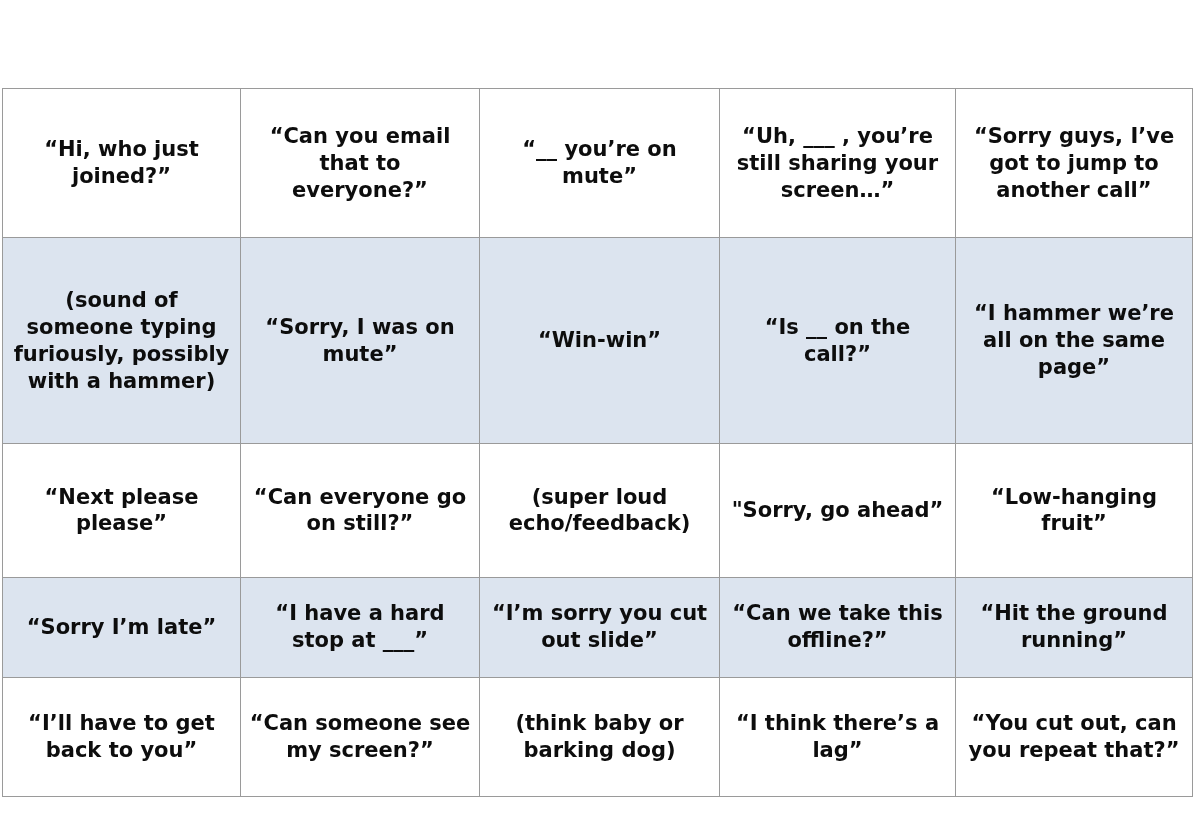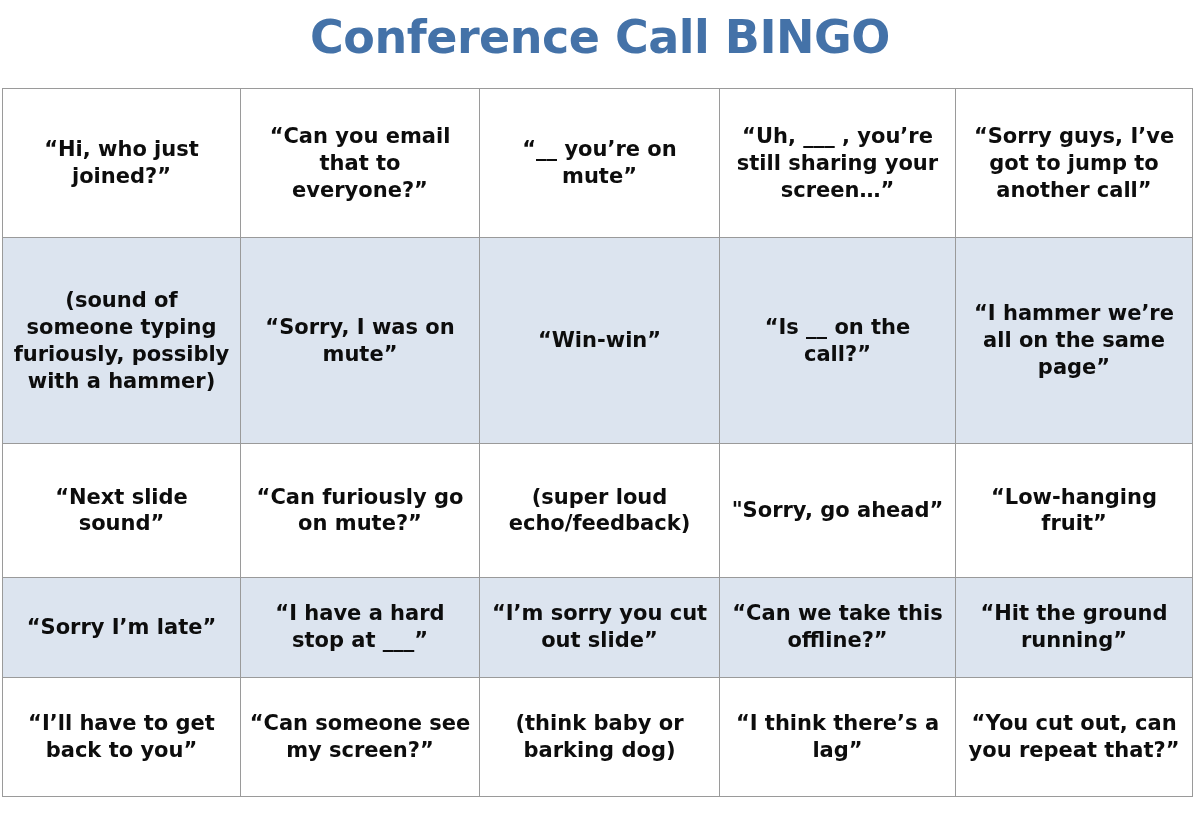--- a/index.html
+++ b/index.html
@@ -78,21 +78,20 @@
 
   #bingo-card tr.shaded td {
     background: #dce4ef;
   }
 </style>
 </head>
 <body>
 
 <div id="page">
 
-  <div id="title">Conference Call BINGO</div>
 
   <table id="bingo-card">
     <colgroup>
       <col class="c1">
         <col class="c2">
         <col class="c3">
         <col class="c4">
         <col class="c5">
     </colgroup>
     <tbody>
@@ -104,22 +103,22 @@
         <td>“Sorry guys, I’ve got to jump to another call”</td>
       </tr>
       <tr class="r2 shaded">
         <td>(sound of someone typing furiously, possibly with a hammer)</td>
         <td>“Sorry, I was on mute”</td>
         <td>“Win-win”</td>
         <td>“Is __ on the call?”</td>
         <td>“I hammer we’re all on the same page”</td>
       </tr>
       <tr class="r3">
-        <td>“Next slide sound”</td>
-        <td>“Can furiously go on mute?”</td>
+        <td>“Next please please”</td>
+        <td>“Can everyone go on still?”</td>
         <td>(super loud echo/feedback)</td>
         <td>"Sorry, go ahead”</td>
         <td>“Low-hanging fruit”</td>
       </tr>
       <tr class="r4 shaded">
         <td>“Sorry I’m late”</td>
         <td>“I have a hard stop at ___”</td>
         <td>“I’m sorry you cut out slide”</td>
         <td>“Can we take this offline?”</td>
         <td>“Hit the ground running”</td>

